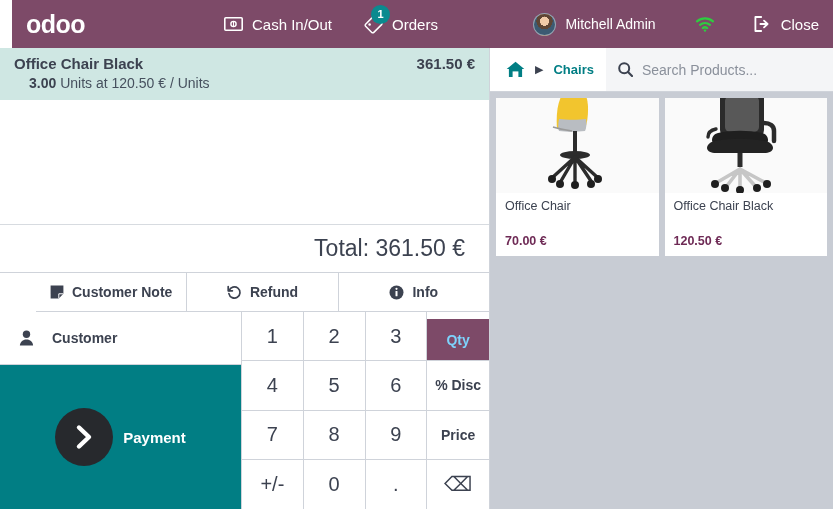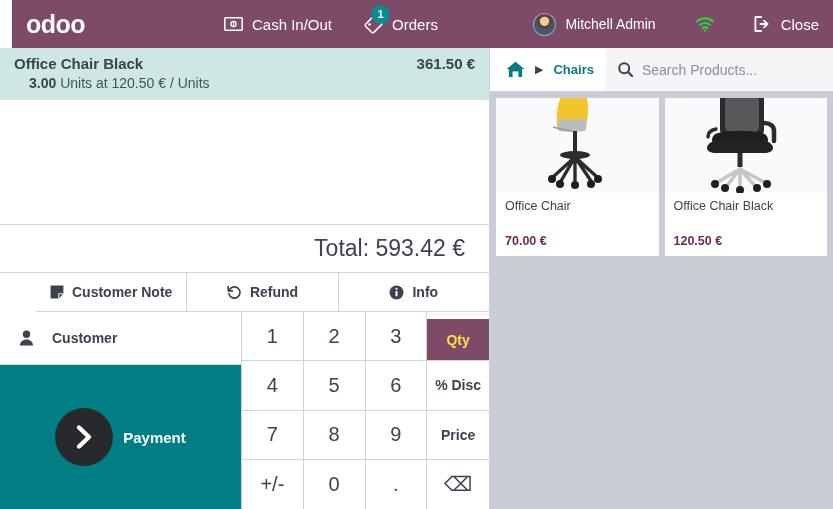--- a/index.html
+++ b/index.html
@@ -134,21 +134,21 @@
   }
   .key {
     display: flex; align-items: center; justify-content: center;
     background: #ffffff; color: #3c4250;
     font-size: 20px; font-weight: 400;
     border-right: 1px solid #cfd3da;
     border-bottom: 1px solid #cfd3da;
     cursor: pointer;
   }
   .key.mode { font-size: 14px; font-weight: 700; }
-  .key.active { background: #7d4a68; color: #fde047; margin-top: 7px; }
+  .key.active { background: #7d4a68; color: #7dd3fc; margin-top: 7px; }
   .key.col4 { border-right: none; }
   .key.row4 { border-bottom: none; }
 
   
   .right-panel {
     position: absolute; left: 490px; top: 48px;
     width: 343px; height: 461px;
     background: #c8ccd4;
     display: flex; flex-direction: column;
   }
@@ -270,21 +270,21 @@
         <div class="ol-row2">
           <b>3.00</b>
           <span>Units at</span>
           <span>120.50 €</span>
           <span>/ Units</span>
         </div>
       </div>
     </div>
 
     <div class="total-bar">
-      <span class="total-text">Total: 593.42 €</span>
+      <span class="total-text">Total: 361.50 €</span>
     </div>
 
     <div class="action-row">
 
       <div class="action-btn">
         <span class="icon">
           <svg width="14" height="14" viewBox="0 0 14 14">
             <path d="M0.6 0.6h12.8v8.2l-4.6 4.6H0.6z" fill="#3c4250"></path>
             <path d="M13.4 8.8h-4.6v4.6" fill="none" stroke="#fff" stroke-width="1"></path>
           </svg>

